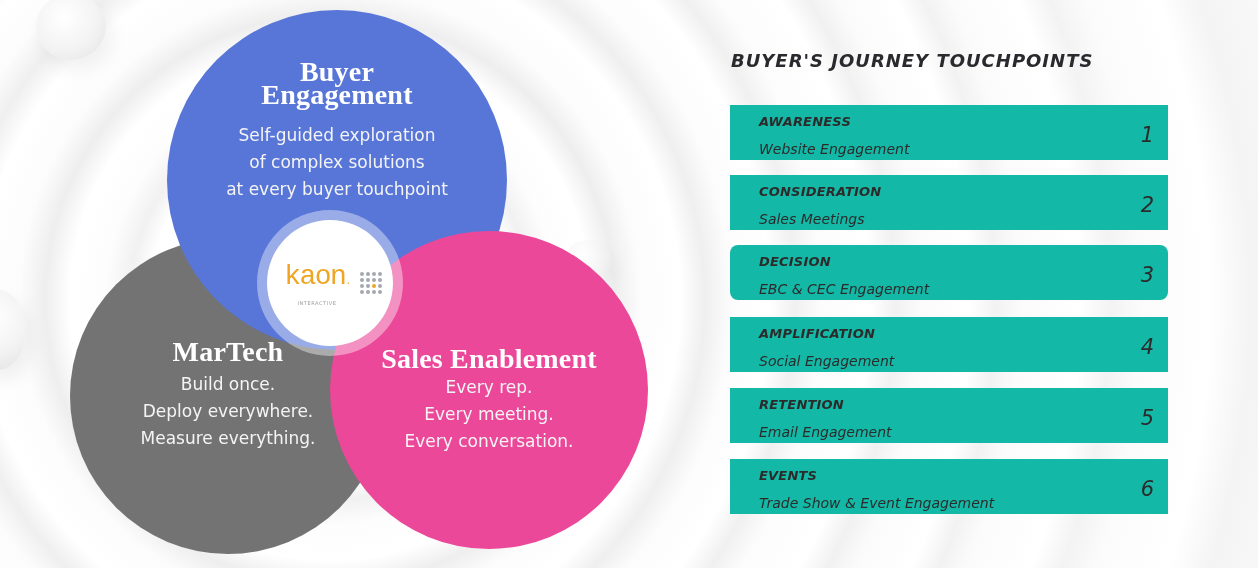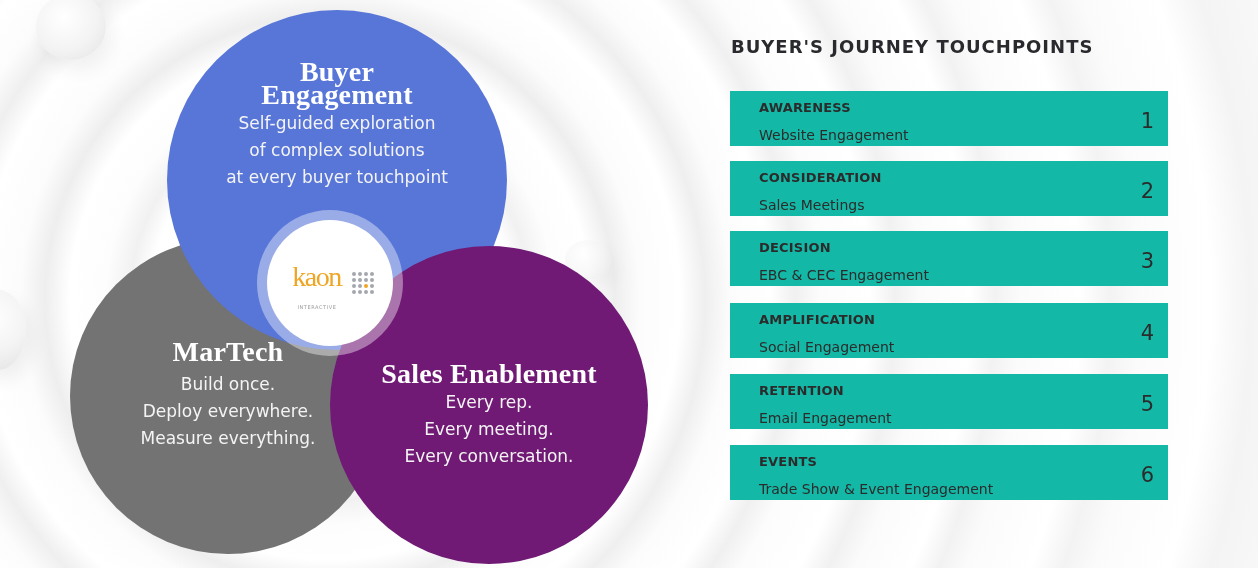--- a/index.html
+++ b/index.html
@@ -24,64 +24,64 @@
       background: radial-gradient(circle at 40% 35%, #ffffff 0%, #f3f3f3 55%, #e2e2e2 100%);
       box-shadow: 6px 10px 18px rgba(0,0,0,0.06);
     }
     .circle {
       position: absolute; border-radius: 50%;
       display: flex; flex-direction: column; align-items: center;
       color: #ffffff; text-align: center;
     }
     .c-blue { left: 167px; top: 10px; width: 340px; height: 340px; background: #5876d8; }
     .c-gray { left: 70px; top: 238px; width: 316px; height: 316px; background: #737373; }
-    .c-orange { left: 330px; top: 246px; width: 318px; height: 318px; background: #701a75; }
+    .c-orange { left: 330px; top: 231px; width: 318px; height: 318px; background: #ec4899; }
 
     .c-title {
       font-family: Liberation Serif, serif; font-weight: bold;
       font-size: 28px; line-height: 23px; letter-spacing: 0.2px;
     }
     .c-body {
       font-family: "DejaVu Sans", sans-serif; font-weight: normal;
       font-size: 17px; line-height: 27px; color: #f4f4f4;
     }
     .c-blue .c-title { margin-top: 50px; }
-    .c-blue .c-body { margin-top: 4px; }
+    .c-blue .c-body { margin-top: 16px; }
     .c-gray .c-title { margin-top: 102px; }
     .c-gray .c-body { margin-top: 8px; }
     .c-orange .c-title { margin-top: 116px; }
     .c-orange .c-body { margin-top: 4px; }
 
     .logo-ring {
       position: absolute; left: 257px; top: 210px; width: 146px; height: 146px;
       border-radius: 50%; background: rgba(255,255,255,0.4);
     }
     .logo-inner {
       position: absolute; left: 267px; top: 220px; width: 126px; height: 126px;
       border-radius: 50%; background: #ffffff;
       display: flex; align-items: center; justify-content: center;
     }
     .logo-wrap { display: flex; align-items: center; gap: 10px; margin-left: 6px; }
     .logo-text { display: flex; flex-direction: column; align-items: center; }
     .logo-word {
-      font-family: Liberation Serif, serif; font-size: 28px; color: #eea624;
-      letter-spacing: -1.5px; line-height: 39px;
+      font-family: Liberation Mono, monospace; font-size: 28px; color: #eea624;
+      letter-spacing: -1.5px; line-height: 32px;
     }
     .logo-word .dot { font-size: 10px; color: #eea624; }
     .logo-sub {
       font-family: "DejaVu Sans", sans-serif; font-size: 5px; color: #9a9a9a;
       letter-spacing: 0.6px; margin-top: 2px;
     }
     .logo-grid {
       display: grid; grid-template-columns: repeat(4, 4px); grid-gap: 2px;
     }
     .logo-grid span { width: 4px; height: 4px; border-radius: 50%; background: #a4a8ae; }
     .logo-grid span.hl { background: #eea624; }
 
-    .panel { position: absolute; left: 730px; top: 36px; width: 440px; }
+    .panel { position: absolute; left: 730px; top: 50px; width: 440px; font-style: italic; }
     .panel-title {
       font-family: "DejaVu Sans", sans-serif; font-weight: bold; font-size: 18px;
       color: #2a2a2e; letter-spacing: 1px; margin: 0 0 0 1px; height: 26px;
     }
     .tp {
       position: absolute; left: 0; width: 438px; height: 55px;
       background: #14b8a6; box-sizing: border-box;
       padding: 9px 14px 0 29px;
     }
     .tp-stage {
@@ -173,21 +173,21 @@
   <div class="tp" style="top:55px;">
     <div class="tp-stage">AWARENESS</div>
     <div class="tp-desc">Website Engagement</div>
     <div class="tp-num">1</div>
   </div>
   <div class="tp" style="top:125px;">
     <div class="tp-stage">CONSIDERATION</div>
     <div class="tp-desc">Sales Meetings</div>
     <div class="tp-num">2</div>
   </div>
-  <div class="tp" style="top:195px;">
+  <div class="tp" style="top:195px;border-radius:8px;">
     <div class="tp-stage">DECISION</div>
     <div class="tp-desc">EBC &amp; CEC Engagement</div>
     <div class="tp-num">3</div>
   </div>
   <div class="tp" style="top:267px;">
     <div class="tp-stage">AMPLIFICATION</div>
     <div class="tp-desc">Social Engagement</div>
     <div class="tp-num">4</div>
   </div>
   <div class="tp" style="top:338px;">

